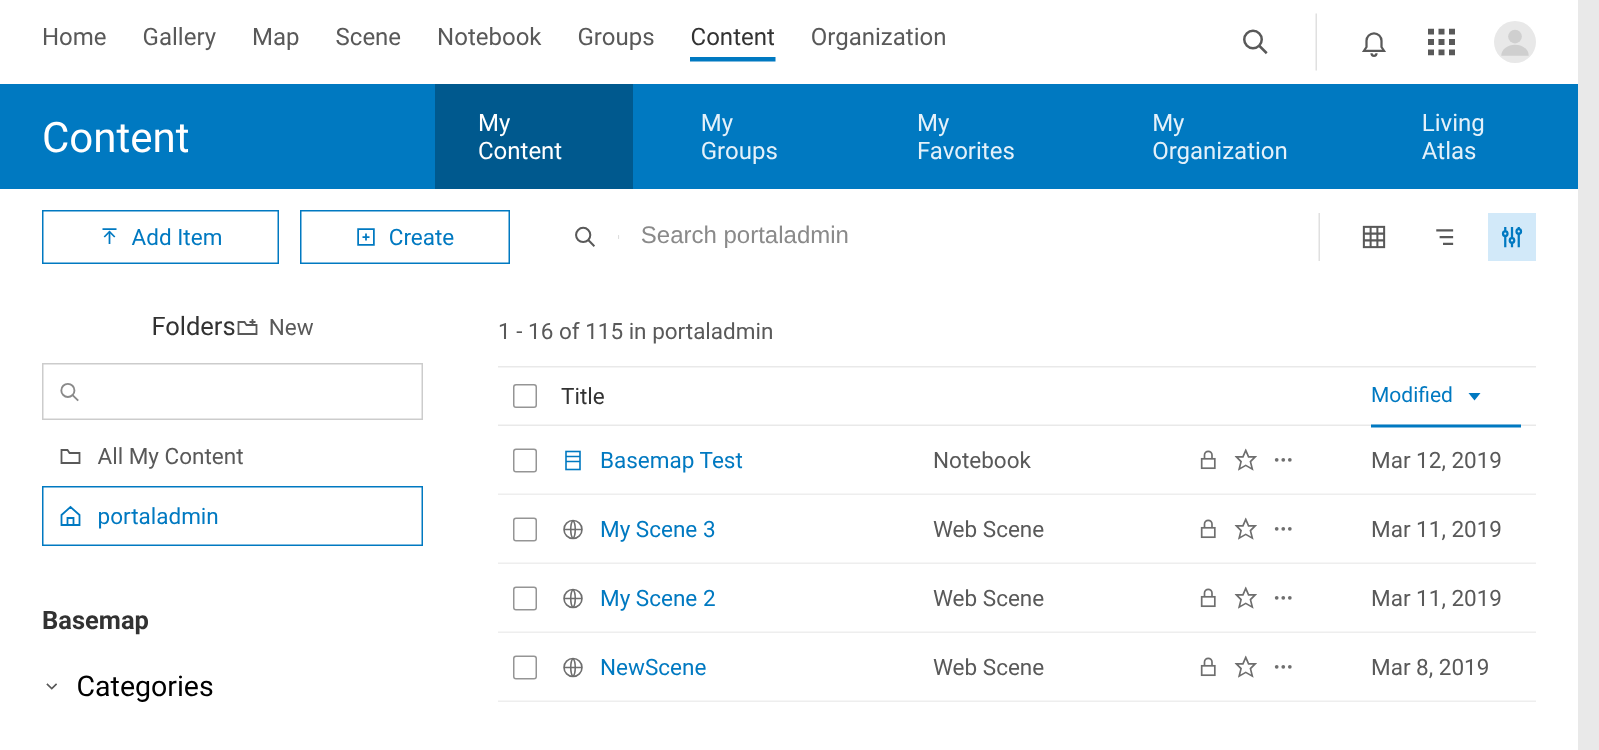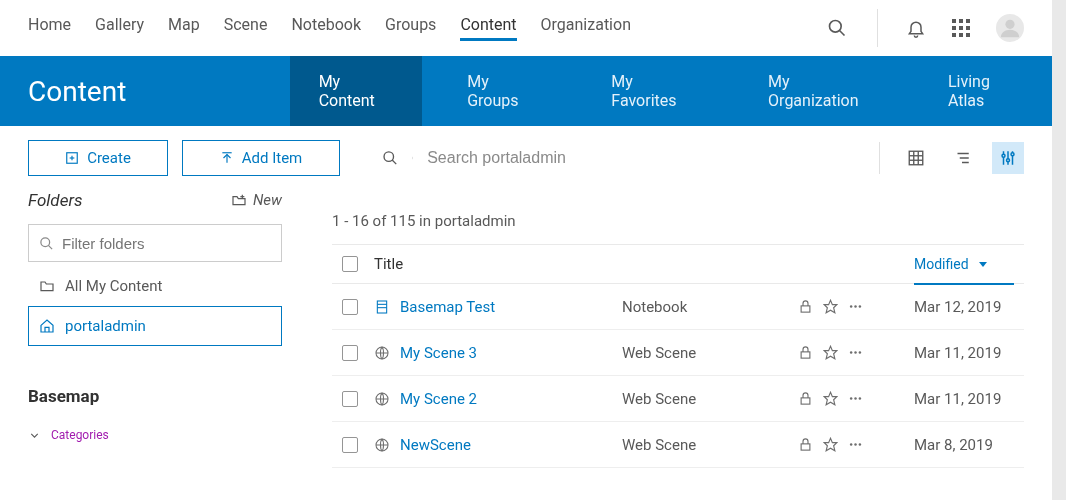--- a/index.html
+++ b/index.html
@@ -30,30 +30,30 @@
   .searchwrap input { border:none; outline:none; font-size:16px; color:#be185d; width: 100%; }
   .searchwrap input::placeholder { color:#8a8a8a; }
   .cursor-i { width:1px; height:20px; }
   .viewtoggles { display:flex; align-items:center; gap: 14px; padding-left:20px; border-left:1px solid #e0e0e0; margin-left:10px; height:32px;}
   .vt { width:32px; height:32px; display:flex; align-items:center; justify-content:center; cursor:pointer;}
   .vt.active { background:#d2e9f9; }
   
   .bodywrap { display:flex; padding: 0 28px; gap: 50px; }
   .sidecol { width: 280px; }
   .maincol { flex:1; }
-  .folders-header { display:flex; justify-content:space-between; align-items:center; margin-bottom:14px;font-style:italic; }
+  .folders-header { display:flex; justify-content:center; align-items:center; margin-top: 18px; margin-bottom:14px; }
   .folders-header h3 { font-size:17px; font-weight:400; color:#323232;}
   .folders-header .new { display:flex; align-items:center; gap:6px; color:#595959; font-size:15px; cursor:pointer;}
   .filterbox { border:1px solid #ccc; height:38px; display:flex; align-items:center; gap:8px; padding:0 10px; color:#6e6e6e; font-size:15px;}
   .filterbox input { border:none; outline:none; font-size:15px; flex:1; color:#6e6e6e; background:transparent;}
   .folder-list { margin-top:4px; }
   .folder-item { display:flex; align-items:center; gap:10px; height:40px; padding:0 10px; font-size:15px; cursor:pointer; color:#595959; border:1px solid transparent;}
   .folder-item.selected { border:1px solid #0079c1; color:#0079c1; background:#fff;}
   .filters-title { margin-top: 40px; font-size:17px; color:#323232;}
-  .cat-row { margin-top:22px; display:flex; align-items:center; gap:10px; color:#a21caf; font-size:12px; cursor:pointer;}
+  .cat-row { margin-top:22px; display:flex; align-items:center; gap:10px; color:#000000; font-size:19px; cursor:pointer;}
   
   .count { color:#595959; margin-top: 22px; margin-bottom: 14px; font-size:15px;}
   .tablehead { display:flex; align-items:center; border-top:1px solid #e9e9e9; border-bottom:1px solid #e9e9e9; height:40px; padding: 0 10px; gap: 16px;}
   .chk { width:16px; height:16px; border:1px solid #959595; border-radius:2px; background:#fff; cursor:pointer; flex-shrink:0;}
   .col-title { flex:0 0 232px; font-size:15px; color:#323232;}
   .col-type { flex:0 0 160px; }
   .col-actions { flex:0 0 84px; display:flex; gap:12px; align-items:center; justify-content:flex-start; color:#6e6e6e;}
   .col-mod { flex: 0 0 100px; color:#0079c1; display:flex; align-items:center; gap:8px; cursor:pointer; justify-content:flex-start;}
   .col-mod-head { border-bottom: 2px solid #0079c1; padding-bottom:11px; padding-top:11px; margin-bottom:-1px;}
   .spacer { flex:1; }
@@ -123,35 +123,35 @@
     <div class="tabs">
       <div class="tab active">My Content</div>
       <div class="tab">My Groups</div>
       <div class="tab">My Favorites</div>
       <div class="tab">My Organization</div>
       <div class="tab">Living Atlas</div>
     </div>
   </div>
 
   <div class="actionrow">
+    <div class="btn-outline btn-add">
+      <svg width="14" height="14" viewBox="0 0 24 24" fill="none" stroke="#0079c1" stroke-width="2">
+          <line x1="12" y1="20" x2="12" y2="6"></line>
+          <polyline points="6 12 12 6 18 12"></polyline>
+          <line x1="4" y1="3" x2="20" y2="3"></line>
+        </svg>
+      <span>Add Item</span>
+    </div>
     <div class="btn-outline btn-create">
       <svg width="14" height="14" viewBox="0 0 24 24" fill="none" stroke="#0079c1" stroke-width="2">
           <rect x="3" y="3" width="18" height="18"></rect>
           <line x1="12" y1="8" x2="12" y2="16"></line>
           <line x1="8" y1="12" x2="16" y2="12"></line>
         </svg>
       <span>Create</span>
-    </div>
-    <div class="btn-outline btn-add">
-      <svg width="14" height="14" viewBox="0 0 24 24" fill="none" stroke="#0079c1" stroke-width="2">
-          <line x1="12" y1="20" x2="12" y2="6"></line>
-          <polyline points="6 12 12 6 18 12"></polyline>
-          <line x1="4" y1="3" x2="20" y2="3"></line>
-        </svg>
-      <span>Add Item</span>
     </div>
     <div class="searchwrap">
       <svg width="18" height="18" viewBox="0 0 24 24" fill="none" stroke="#595959" stroke-width="2">
           <circle cx="10" cy="10" r="7"></circle>
           <line x1="21" y1="21" x2="15" y2="15"></line>
         </svg>
       <svg class="cursor-i" width="10" height="22" viewBox="0 0 10 22" stroke="#323232" stroke-width="1.3" fill="none">
           <path d="M2 1h6M2 21h6M5 1v20"></path>
         </svg>
       <input type="text" placeholder="Search portaladmin" style="">
@@ -198,21 +198,20 @@
               <line x1="14" y1="7" x2="20" y2="7"></line>
             </svg>
           <span>New</span>
         </div>
       </div>
       <div class="filterbox">
         <svg width="15" height="15" viewBox="0 0 24 24" fill="none" stroke="#8a8a8a" stroke-width="2">
             <circle cx="10" cy="10" r="7"></circle>
             <line x1="21" y1="21" x2="15" y2="15"></line>
           </svg>
-        <input type="text" placeholder="Filter folders" style="">
       </div>
       <div class="folder-list">
         <div class="folder-item">
           <svg width="16" height="16" viewBox="0 0 24 24" fill="none" stroke="#595959" stroke-width="1.8">
               <path d="M3 6h6l2 3h10v10H3z"></path>
             </svg>
           <span>All My Content</span>
         </div>
         <div class="folder-item selected">
           <svg width="16" height="16" viewBox="0 0 24 24" fill="none" stroke="#0079c1" stroke-width="1.8">

